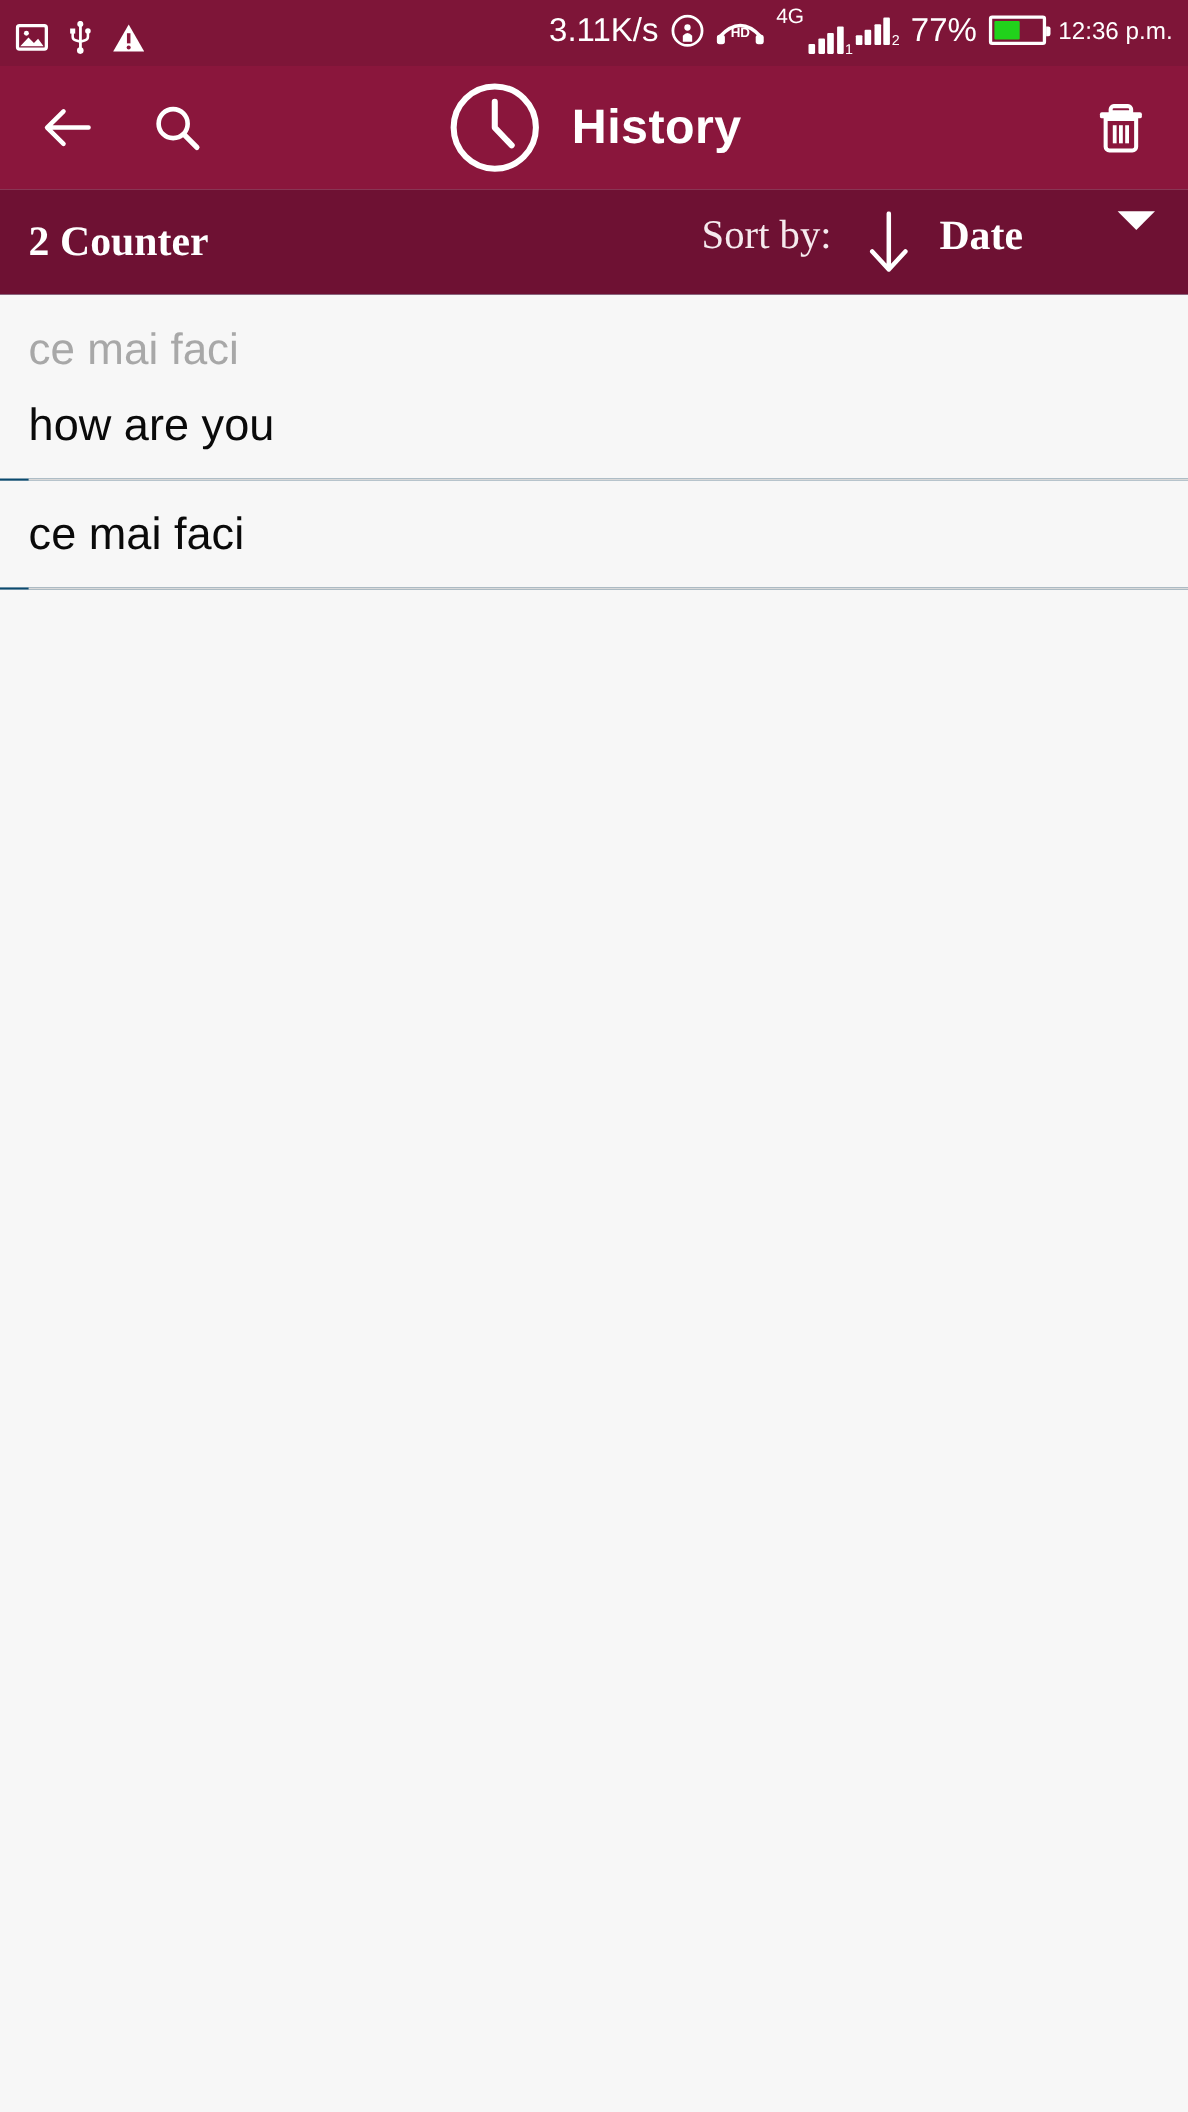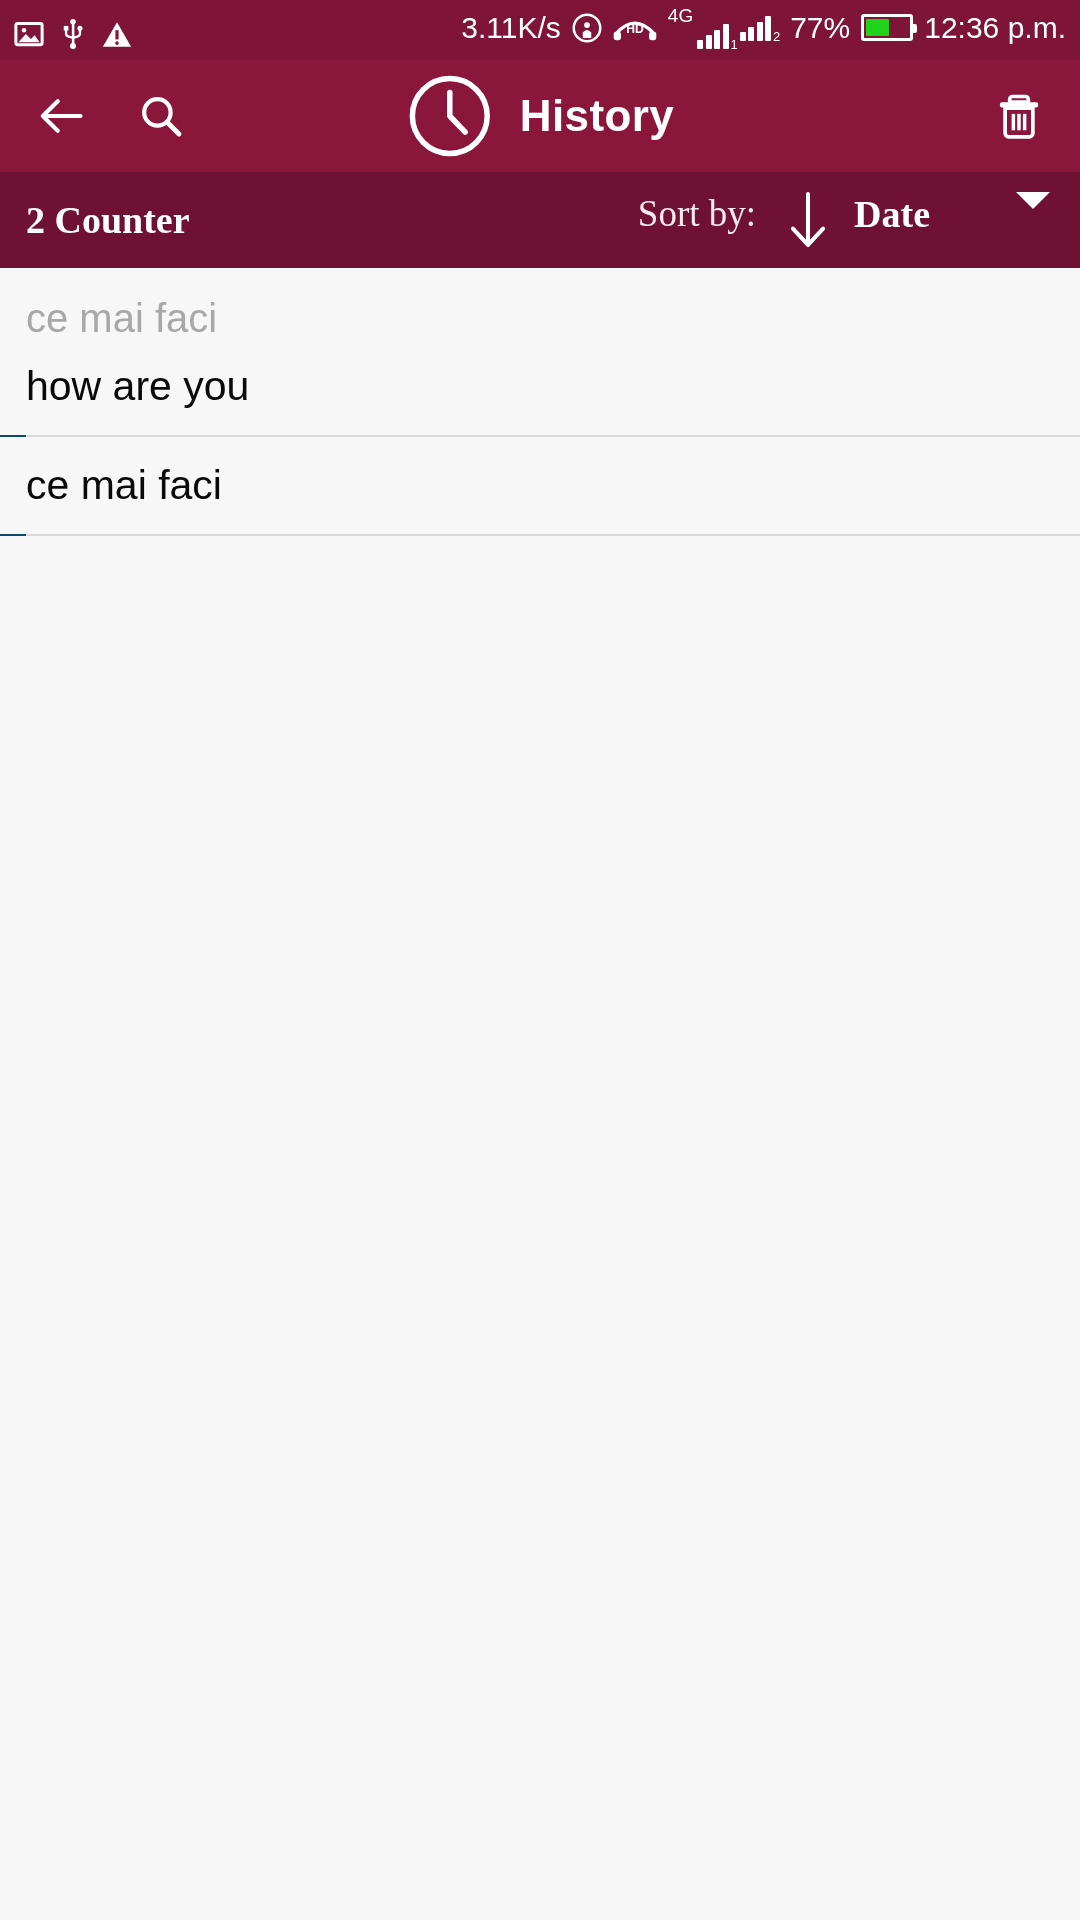--- a/index.html
+++ b/index.html
@@ -15,21 +15,21 @@
   .statusbar {
     height:60px; width:100%;
     background:#7e1538;
     display:flex; align-items:flex-end;
     padding:11px 14px;
     color:#ffffff;
   }
   .sb-left { display:flex; align-items:center; gap:16px; }
   .sb-right { display:flex; align-items:center; gap:11px; margin-left:auto; }
   .sb-text { font-size:30px; letter-spacing:0px; line-height:1; white-space:nowrap; }
-  .sb-time { font-size:30px; line-height:1; white-space:nowrap; }
+  .sb-time { font-size:22px; line-height:1; white-space:nowrap; }
 
   .ic { display:block; }
 
   
   .bars { display:flex; align-items:flex-end; gap:2.5px; height:26px; position:relative; }
   .bars i { display:block; width:6px; background:#fff; border-radius:1px; }
   .bars i:nth-child(1){ height:9px; }
   .bars i:nth-child(2){ height:14px; }
   .bars i:nth-child(3){ height:19px; }
   .bars i:nth-child(4){ height:25px; }

